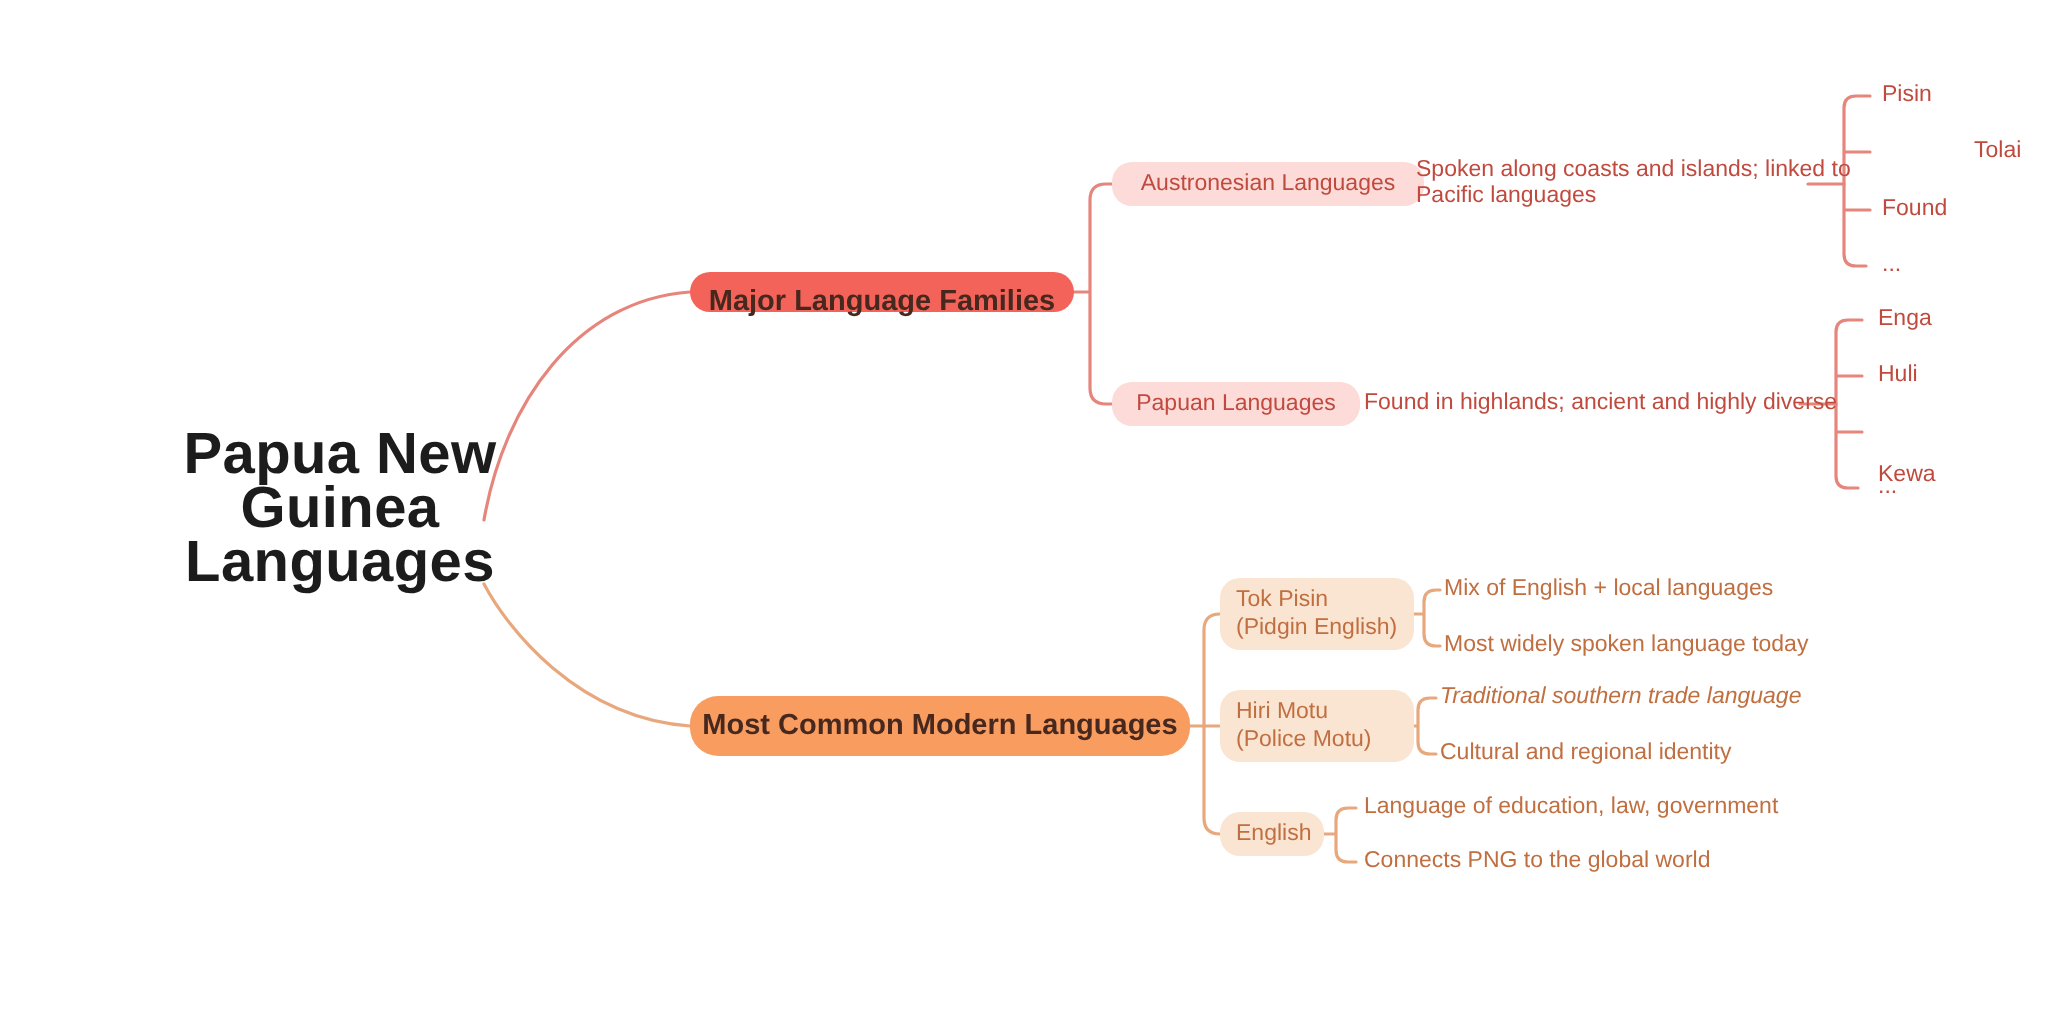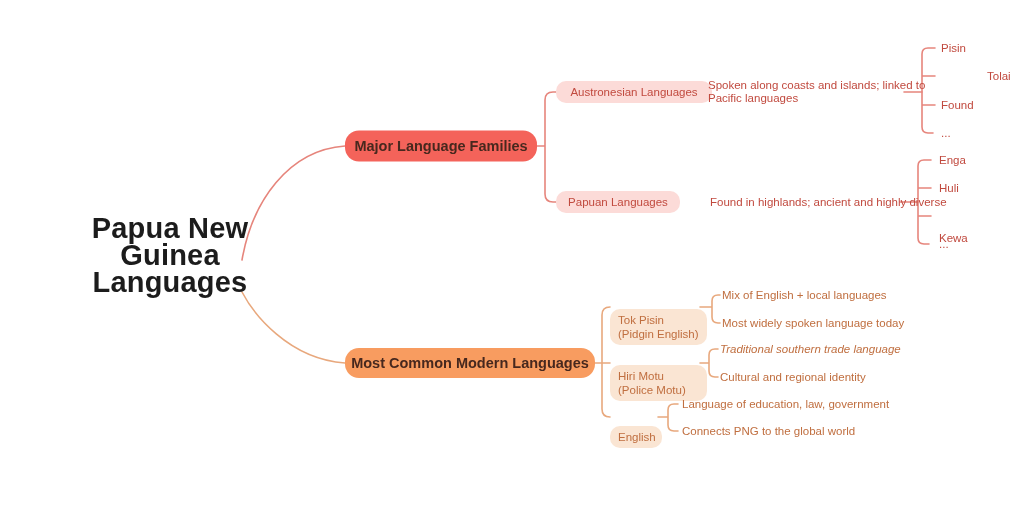--- a/index.html
+++ b/index.html
@@ -16,29 +16,29 @@
 
   .root-title{
     left:40px;top:255px;width:260px;text-align:center;
     font-size:29px;line-height:27px;font-weight:800;letter-spacing:.2px;
     color:var(--ink-root,#1c1c1c);
   }
   .node-main{
     box-sizing:border-box;text-align:center;font-weight:700;font-size:14.5px;
     border-radius:14px;color:var(--ink-dark,#47281e);
   }
-  .node-b1{left:345px;top:145.5px;width:192px;height:31px;line-height:31px;background:var(--b1-fill,#f4635a);}
+  .node-b1{left:345px;top:145.5px;width:192px;height:20px;line-height:31px;background:var(--b1-fill,#f4635a);}
   .node-b2{left:345px;top:363px;width:250px;height:30px;line-height:30px;background:var(--b2-fill,#f89c60);}
 
   .chip{
     box-sizing:border-box;border-radius:10px;font-size:11.5px;line-height:14px;
     padding:4px 8px;text-align:center;white-space:pre-line;
   }
   .chip.b1{background:var(--b1-soft,#fcdbd8);color:var(--b1-ink,#c14a3f);}
-  .chip.b2{background:var(--b2-soft,#fae5d3);color:var(--b2-ink,#c06f40);text-align:left;margin-top:20px;}
+  .chip.b2{background:var(--b2-soft,#fae5d3);color:var(--b2-ink,#c06f40);text-align:left;}
 
   .txt{font-size:11.5px;line-height:13px;white-space:nowrap;}
   .txt.two{white-space:pre-line;}
   .txt.b1{color:var(--b1-ink,#c14a3f);}
   .txt.b2{color:var(--b2-ink,#c06f40);}
 </style>
 </head>
 <body>
 
 <div class="canvas">
@@ -70,21 +70,21 @@
 
   <div class="abs chip b1" style="left:556px;top:92px;width:156px;">Austronesian Languages</div>
   <div class="abs txt two b1" style="left:708px;top:92px;">Spoken along coasts and islands; linked to
 Pacific languages</div>
   <div class="abs txt b1" style="left:941px;top:48px;">Pisin</div>
   <div class="abs txt b1" style="left:987px;top:76px;">Tolai</div>
   <div class="abs txt b1" style="left:941px;top:105px;">Found</div>
   <div class="abs txt b1" style="left:941px;top:133px;">...</div>
 
   <div class="abs chip b1" style="left:556px;top:202px;width:124px;">Papuan Languages</div>
-  <div class="abs txt b1" style="left:682px;top:202px;margin-left:28px;">Found in highlands; ancient and highly diverse</div>
+  <div class="abs txt b1" style="left:682px;top:202px;">Found in highlands; ancient and highly diverse</div>
   <div class="abs txt b1" style="left:939px;top:160px;">Enga</div>
   <div class="abs txt b1" style="left:939px;top:188px;">Huli</div>
   <div class="abs txt b1" style="left:939px;top:216px;margin-top:22px;">Kewa</div>
   <div class="abs txt b1" style="left:939px;top:244px;">...</div>
 
   <div class="abs node-main node-b2">Most Common Modern Languages</div>
 
   <div class="abs chip b2" style="left:610px;top:307px;width:97px;">Tok Pisin
 (Pidgin English)</div>
   <div class="abs txt b2" style="left:722px;top:295px;">Mix of English + local languages</div>

